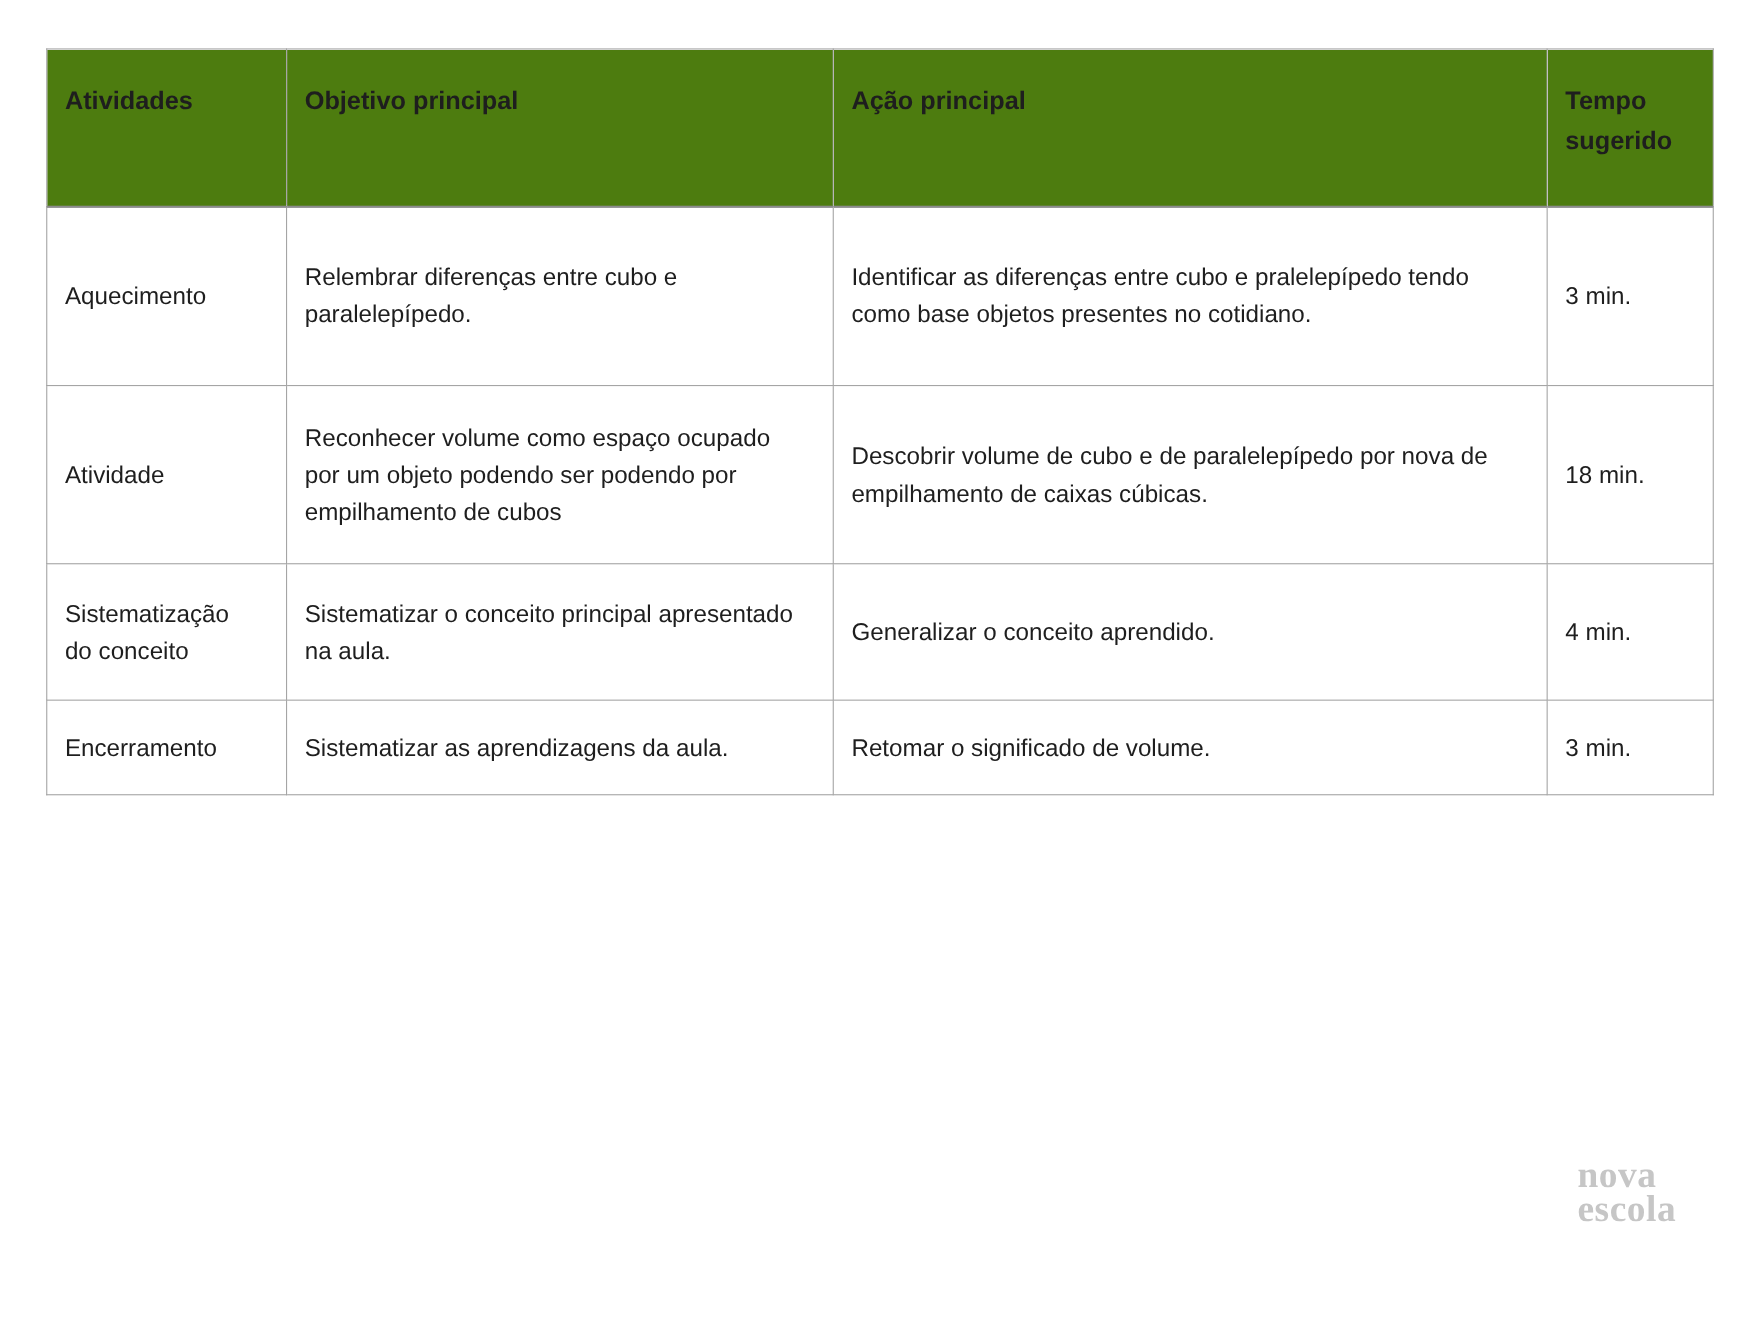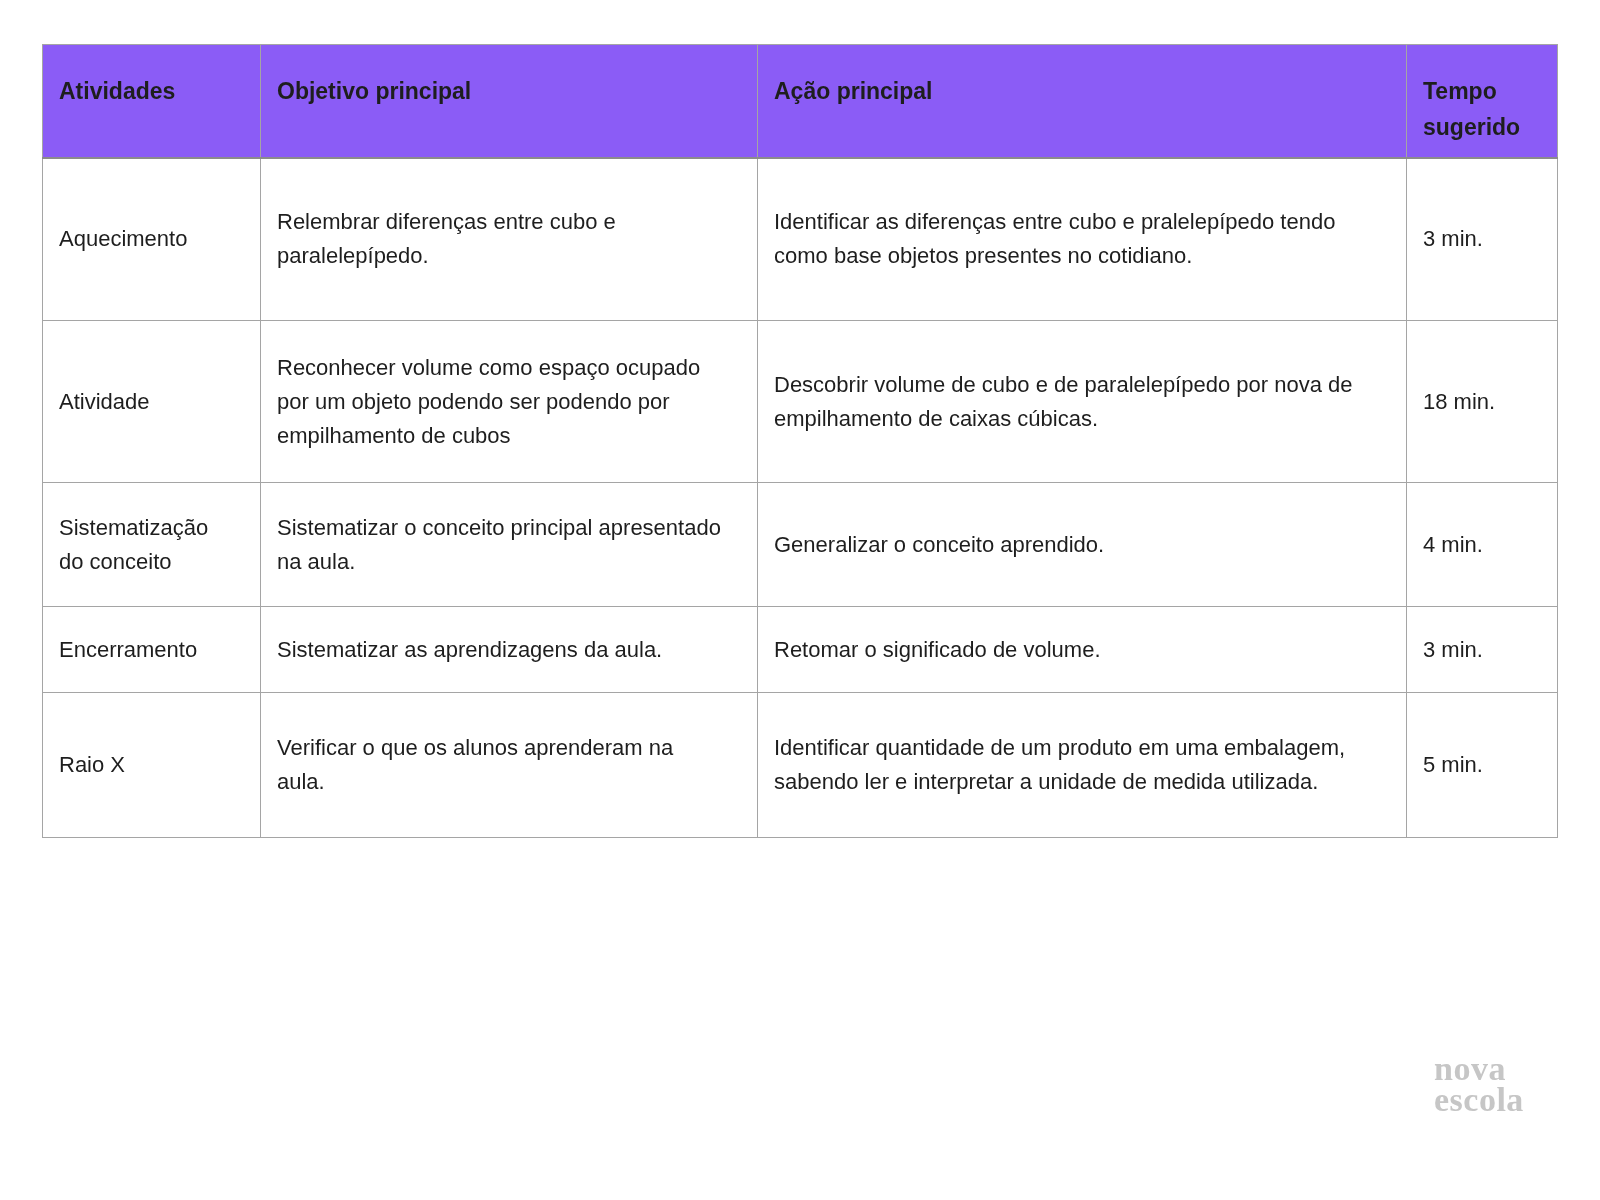--- a/index.html
+++ b/index.html
@@ -34,28 +34,28 @@
     line-height: 34px;
     font-weight: normal;
     text-align: left;
     vertical-align: middle;
     background: #ffffff;
     box-sizing: border-box;
     padding: 8px 36px 8px 16px;
     overflow: hidden;
   }
   .lesson-table thead th {
-    background: #8b5cf6;
+    background: #4d7c0f;
     font-weight: bold;
     font-size: 23px;
     line-height: 36px;
     vertical-align: top;
     padding-top: 28px;
     border-bottom: 2px solid #8c8c8c;
-    height: 113px;
+    height: 143px;
   }
   .lesson-table td.cell-acao { padding-right: 48px; }
   .lesson-table td.cell-tempo, .lesson-table th.head-tempo { padding-right: 10px; }
 
   tr.row-0 td { height: 163px; }
   tr.row-1 td { height: 162px; }
   tr.row-2 td { height: 130px; }
   tr.row-3 td { height: 124px; }
   tr.row-4 td { height: 86px; }
   tr.row-5 td { height: 145px; }
@@ -111,25 +111,19 @@
       <td>Sistematizar o conceito principal apresentado na aula.</td>
       <td class="cell-acao">Generalizar o conceito aprendido.</td>
       <td class="cell-tempo">4 min.</td>
     </tr>
     <tr class="row-4">
       <td>Encerramento</td>
       <td>Sistematizar as aprendizagens da aula.</td>
       <td class="cell-acao">Retomar o significado de volume.</td>
       <td class="cell-tempo">3 min.</td>
     </tr>
-    <tr class="row-5">
-      <td>Raio X</td>
-      <td>Verificar o que os alunos aprenderam na aula.</td>
-      <td class="cell-acao">Identificar quantidade de um produto em uma embalagem, sabendo ler e interpretar a unidade de medida utilizada.</td>
-      <td class="cell-tempo">5 min.</td>
-    </tr>
   </tbody>
 </table>
 
 <div class="brand-logo">
   <div>nova</div>
   <div>escola</div>
 </div>
 
 </body></html>

